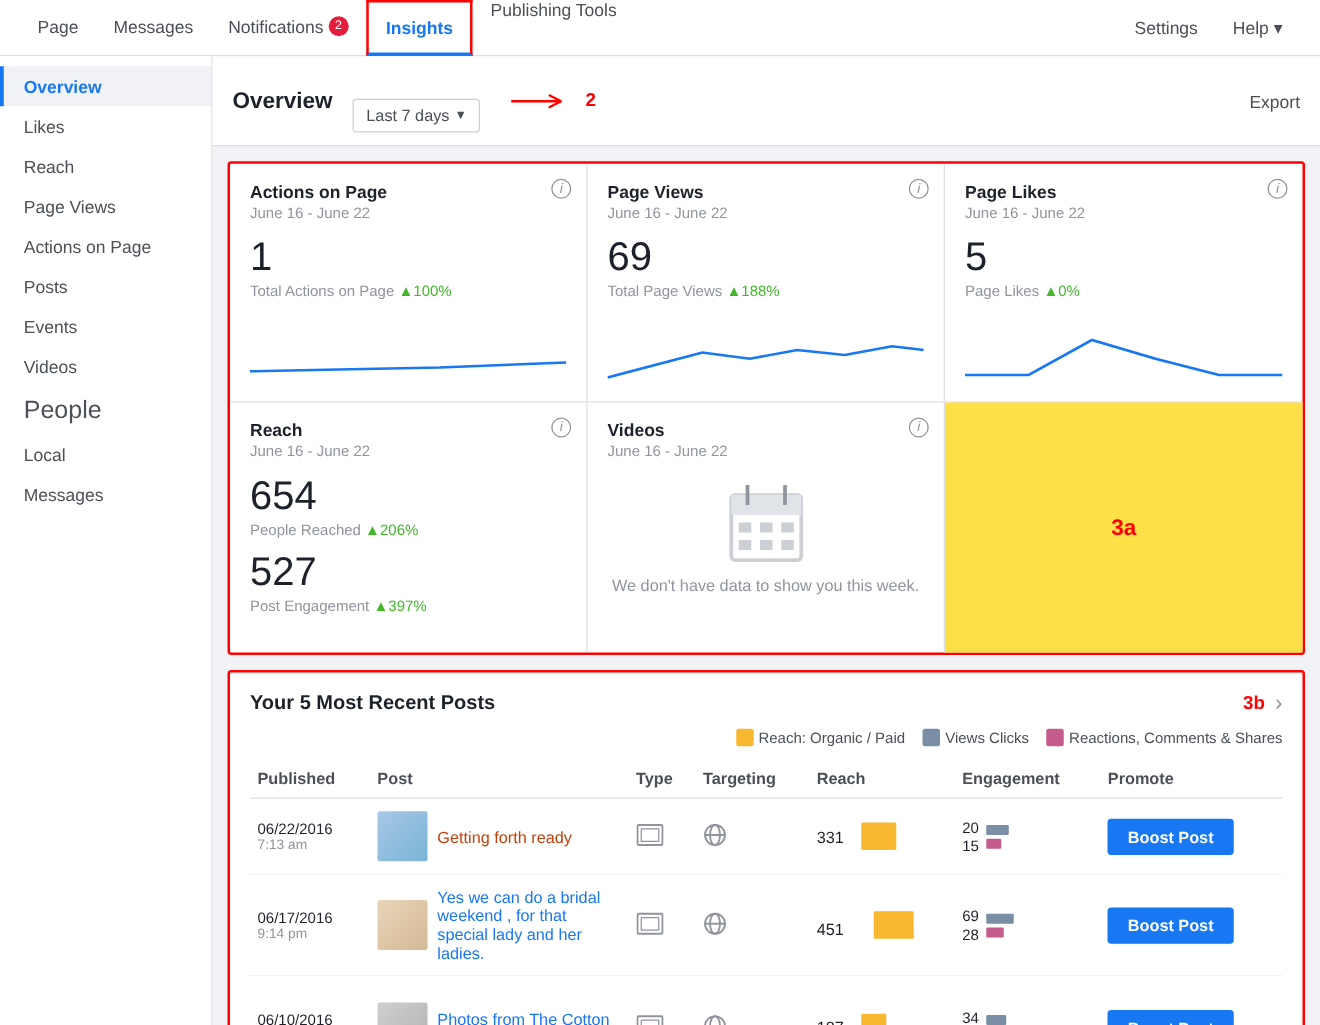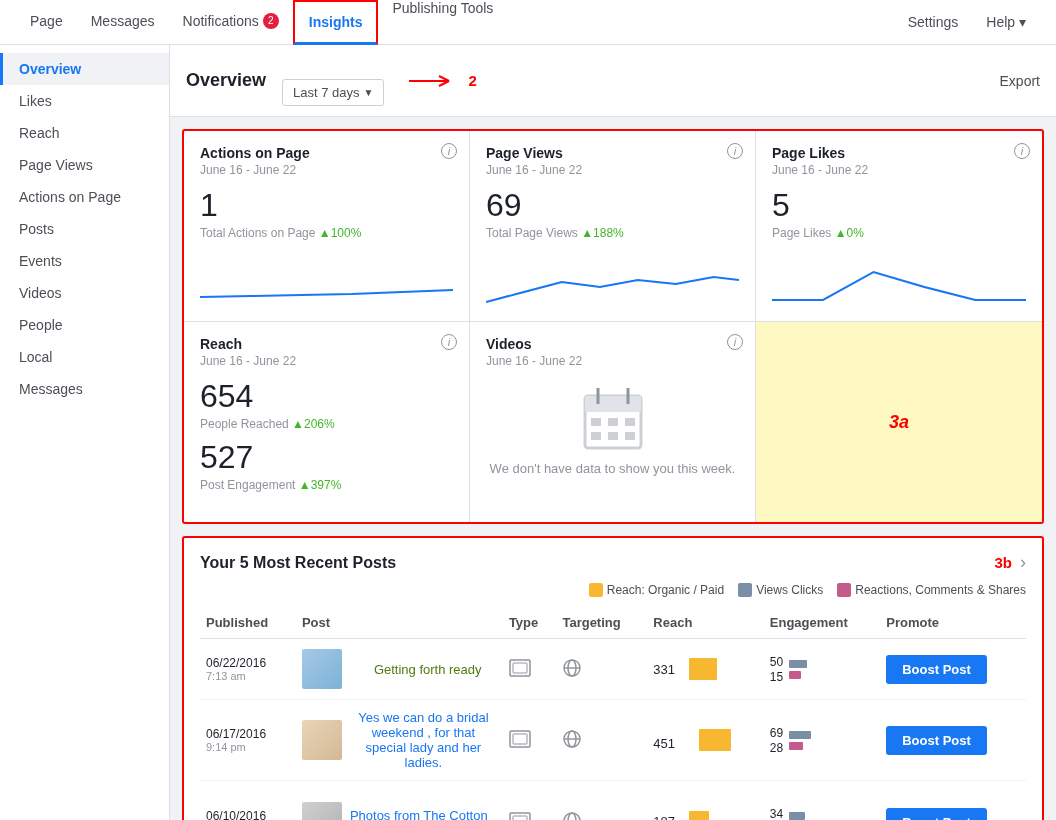--- a/index.html
+++ b/index.html
@@ -46,21 +46,21 @@
     </div>
     <div style="display:flex; align-items:center; padding:8px 16px; cursor:pointer; color:#4b4f56; border-left:3px solid transparent; font-size:14px;">
       <span>Posts</span>
     </div>
     <div style="display:flex; align-items:center; padding:8px 16px; cursor:pointer; color:#4b4f56; border-left:3px solid transparent; font-size:14px;">
       <span>Events</span>
     </div>
     <div style="display:flex; align-items:center; padding:8px 16px; cursor:pointer; color:#4b4f56; border-left:3px solid transparent; font-size:14px;">
       <span>Videos</span>
     </div>
-    <div style="display:flex; align-items:center; padding:8px 16px; cursor:pointer; color:#4b4f56; border-left:3px solid transparent; font-size:14px;">
+    <div style="display:flex; align-items:center; padding:8px 16px; cursor:pointer; color:#4b4f56; border-left:3px solid transparent; font-size:20px;">
       <span>People</span>
     </div>
     <div style="display:flex; align-items:center; padding:8px 16px; cursor:pointer; color:#4b4f56; border-left:3px solid transparent; font-size:14px;">
       <span>Local</span>
     </div>
     <div style="display:flex; align-items:center; padding:8px 16px; cursor:pointer; color:#4b4f56; border-left:3px solid transparent; font-size:14px;">
       <span>Messages</span>
     </div>
   </div>
 
@@ -166,21 +166,21 @@
               <rect x="25" y="30" width="10" height="8" fill="#ccd0d5"></rect>
               <rect x="42" y="30" width="10" height="8" fill="#ccd0d5"></rect>
               <rect x="8" y="44" width="10" height="8" fill="#ccd0d5"></rect>
               <rect x="25" y="44" width="10" height="8" fill="#ccd0d5"></rect>
               <rect x="42" y="44" width="10" height="8" fill="#ccd0d5"></rect>
             </svg>
             <div style="font-size:13px; color:#90949c; text-align:center; margin-top:8px;">We don't have data to show you this week.</div>
           </div>
         </div>
 
-        <div style="background:#fef9c3; display:flex; align-items:center; justify-content:center; min-height:200px;font-style:italic;">
+        <div style="background:#fde047; display:flex; align-items:center; justify-content:center; min-height:200px;">
           <span style="color:red; font-weight:bold; font-size:18px;">3a</span>
         </div>
       </div>
     </div>
 
     <div style="margin:0 12px 12px 12px; border:2px solid red; background:#fff; border-radius:3px; padding:14px 16px;">
 
       <div style="display:flex; align-items:center; justify-content:space-between; margin-bottom:10px;">
         <span style="font-size:16px; font-weight:600; color:#1d2129;">Your 5 Most Recent Posts</span>
         <div style="display:flex; align-items:center; gap:8px;">
@@ -219,21 +219,21 @@
         <tbody>
 
           <tr>
             <td style="padding:10px 6px; border-bottom:1px solid #f0f2f5; vertical-align:middle;">
               <div style="font-size:12px; color:#1d2129; font-weight:500;">06/22/2016</div>
               <div style="font-size:11px; color:#90949c;">7:13 am</div>
             </td>
             <td style="padding:10px 6px; border-bottom:1px solid #f0f2f5; vertical-align:middle; max-width:160px;">
               <div style="display:flex; align-items:center;">
                 <div style="width:40px; height:40px; background:linear-gradient(135deg,#a8c8e8,#7ab3d4); border-radius:2px; margin-right:8px; flex-shrink:0;"></div>
-                <a style="color:#4d7c0f; cursor:pointer; font-size:13px;margin-left:24px;">Getting forth ready</a>
+                <a style="color:#c2410c; cursor:pointer; font-size:13px;">Getting forth ready</a>
               </div>
             </td>
             <td style="padding:10px 6px; border-bottom:1px solid #f0f2f5; vertical-align:middle;">
               <svg width="22" height="22" viewBox="0 0 22 22" style="color:#90949c;">
                 <rect x="1" y="3" width="20" height="16" rx="1" fill="none" stroke="#90949c" stroke-width="1.5"></rect>
                 <rect x="4" y="6" width="14" height="10" rx="0.5" fill="none" stroke="#90949c" stroke-width="1"></rect>
               </svg>
             </td>
             <td style="padding:10px 6px; border-bottom:1px solid #f0f2f5; vertical-align:middle;">
               <svg width="20" height="20" viewBox="0 0 20 20">
@@ -244,21 +244,21 @@
             </td>
             <td style="padding:10px 6px; border-bottom:1px solid #f0f2f5; vertical-align:middle;">
               <div style="display:flex; align-items:center; gap:6px;">
                 <span style="font-size:13px; min-width:30px;">331</span>
                 <div style="width:28px; height:22px; background:#f7b731; border-radius:1px;"></div>
               </div>
             </td>
             <td style="padding:10px 6px; border-bottom:1px solid #f0f2f5; vertical-align:middle;">
               <div style="display:flex; align-items:center; gap:6px;">
                 <div style="display:flex; flex-direction:column; gap:1px;">
-                  <span style="font-size:12px;">50</span>
+                  <span style="font-size:12px;">20</span>
                   <span style="font-size:12px;">15</span>
                 </div>
                 <div style="display:flex; flex-direction:column; gap:3px;">
                   <div style="width:18px; height:8px; background:#7a8fa6; border-radius:1px;"></div>
                   <div style="width:12px; height:8px; background:#c45b8a; border-radius:1px;"></div>
                 </div>
               </div>
             </td>
             <td style="padding:10px 6px; border-bottom:1px solid #f0f2f5; vertical-align:middle;">
               <button style="background:#1877f2; color:#fff; border:none; border-radius:3px; padding:7px 16px; cursor:pointer; font-size:13px; font-weight:600;">Boost Post</button>
@@ -266,21 +266,21 @@
           </tr>
 
           <tr>
             <td style="padding:10px 6px; border-bottom:1px solid #f0f2f5; vertical-align:middle;">
               <div style="font-size:12px; color:#1d2129; font-weight:500;">06/17/2016</div>
               <div style="font-size:11px; color:#90949c;">9:14 pm</div>
             </td>
             <td style="padding:10px 6px; border-bottom:1px solid #f0f2f5; vertical-align:middle; max-width:160px;">
               <div style="display:flex; align-items:center;">
                 <div style="width:40px; height:40px; background:linear-gradient(135deg,#e8d5b7,#d4b896); border-radius:2px; margin-right:8px; flex-shrink:0;"></div>
-                <a style="color:#1877f2; cursor:pointer; font-size:13px;text-align:center;">Yes we can do a bridal weekend , for that special lady and her ladies.</a>
+                <a style="color:#1877f2; cursor:pointer; font-size:13px;">Yes we can do a bridal weekend , for that special lady and her ladies.</a>
               </div>
             </td>
             <td style="padding:10px 6px; border-bottom:1px solid #f0f2f5; vertical-align:middle;">
               <svg width="22" height="22" viewBox="0 0 22 22">
                 <rect x="1" y="3" width="20" height="16" rx="1" fill="none" stroke="#90949c" stroke-width="1.5"></rect>
                 <rect x="4" y="6" width="14" height="10" rx="0.5" fill="none" stroke="#90949c" stroke-width="1"></rect>
               </svg>
             </td>
             <td style="padding:10px 6px; border-bottom:1px solid #f0f2f5; vertical-align:middle;">
               <svg width="20" height="20" viewBox="0 0 20 20">

